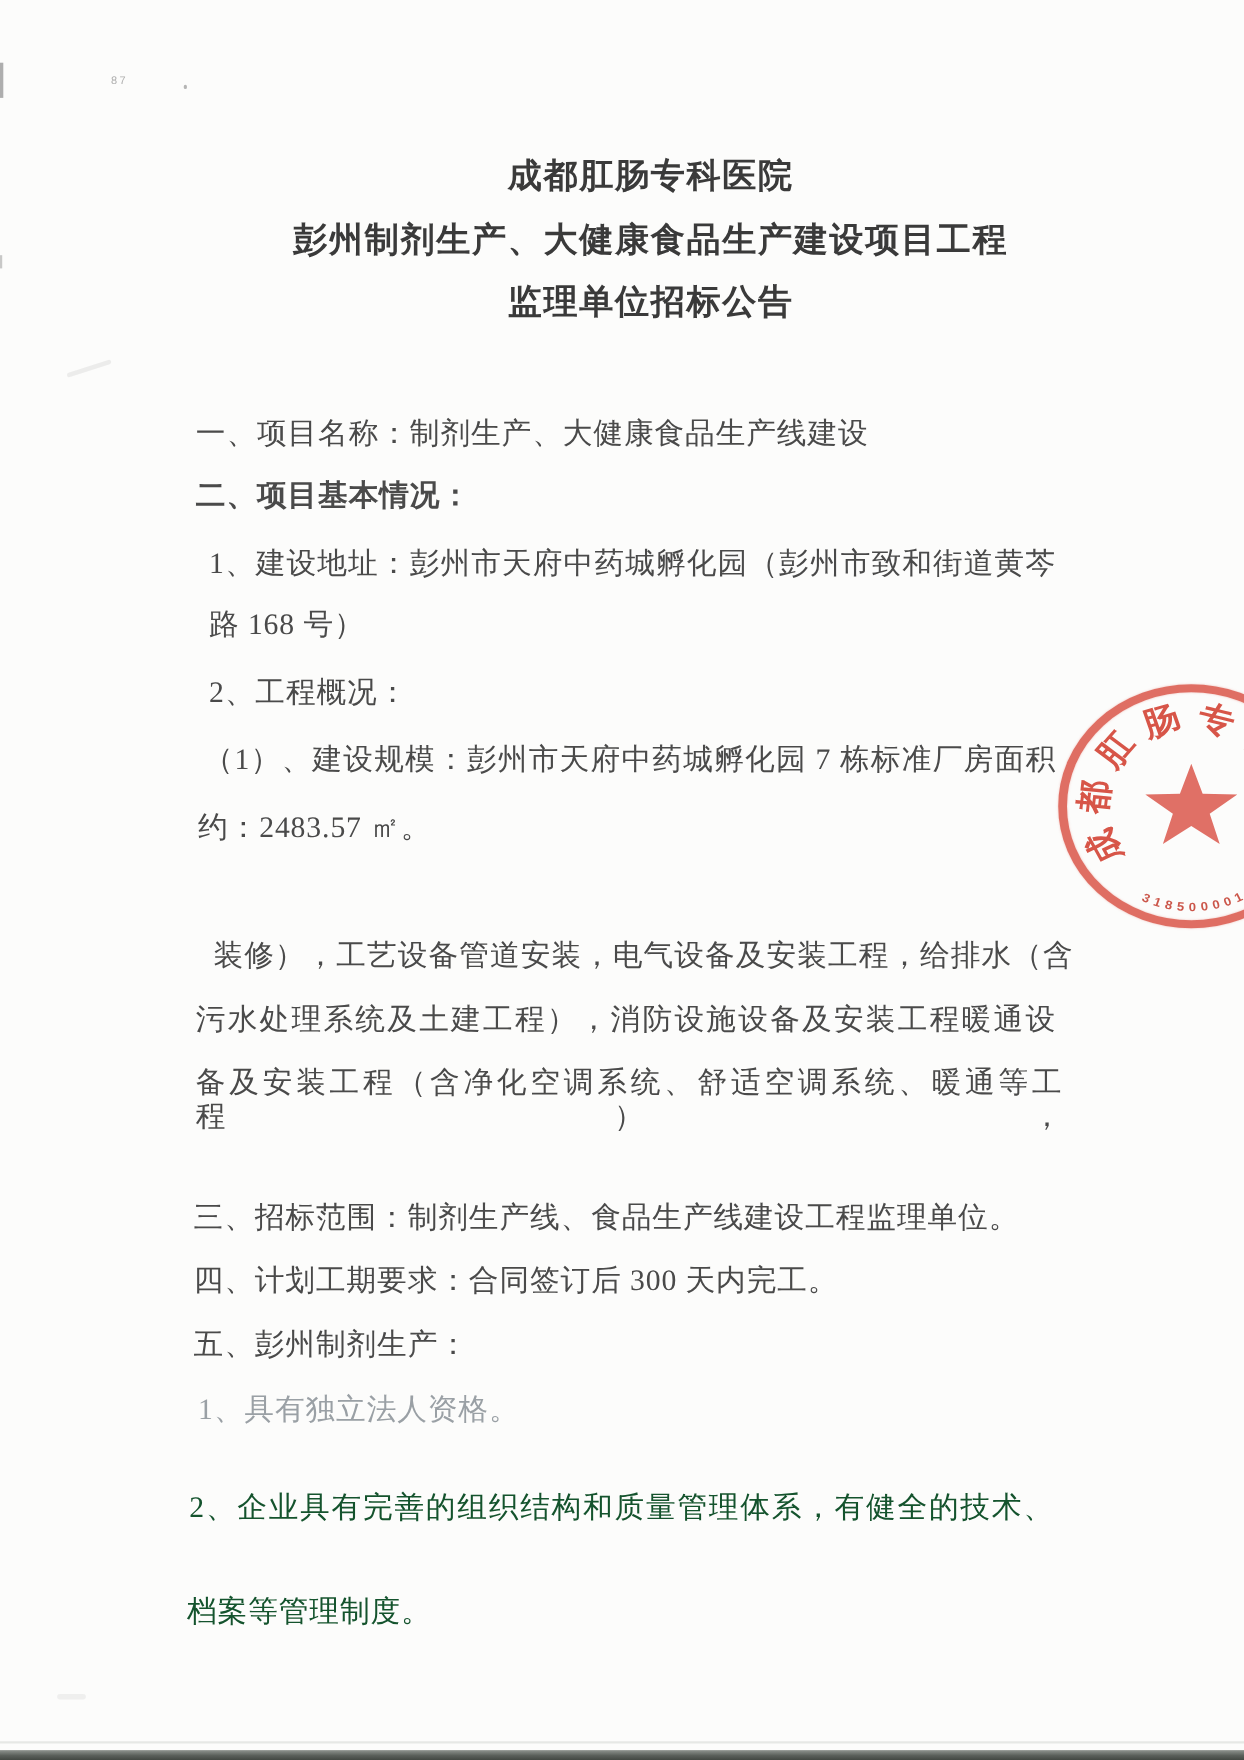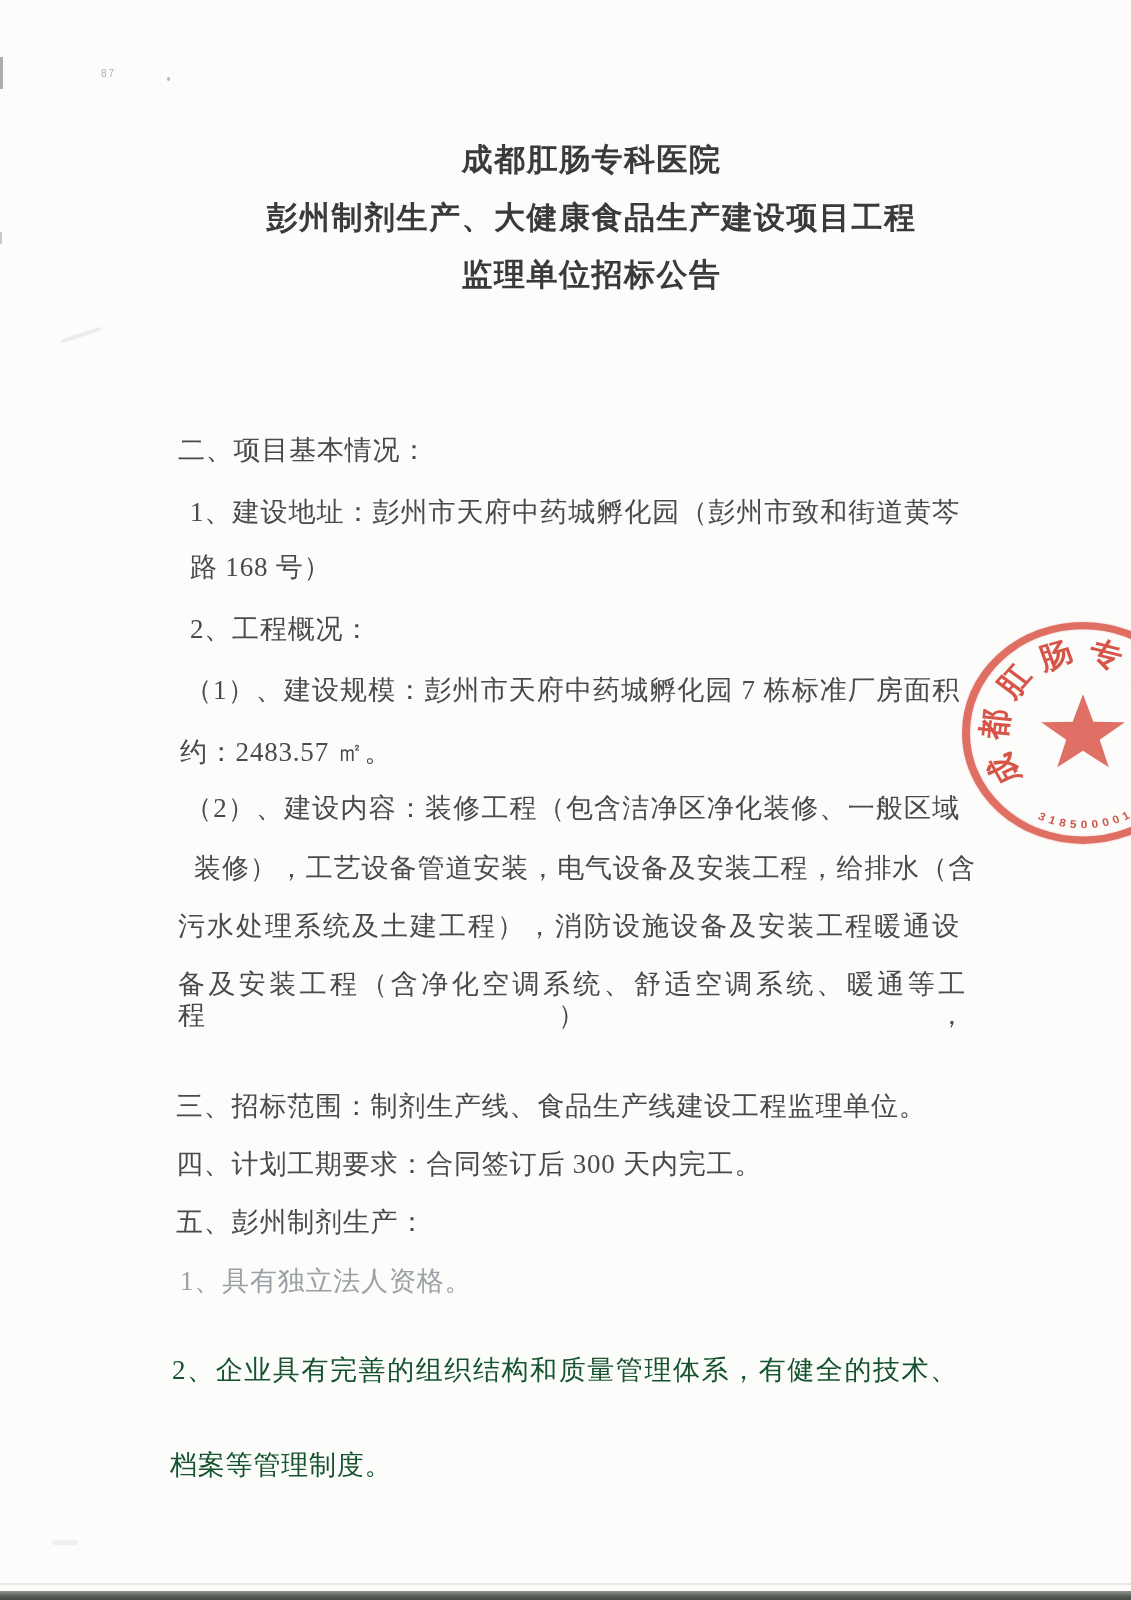--- a/index.html
+++ b/index.html
@@ -83,27 +83,27 @@
 </style>
 </head>
 <body>
 
 <div class="page">
 
   <div class="t-line t1">成都肛肠专科医院</div>
   <div class="t-line t2">彭州制剂生产、大健康食品生产建设项目工程</div>
   <div class="t-line t3">监理单位招标公告</div>
 
-  <div class="bl" style="top:435px;left:178px;">二、项目基本情况：</div>
+  <div class="bl" style="top:379px;left:178px;">一、项目名称：制剂生产、大健康食品生产线建设</div>
+  <div class="bl" style="top:435px;left:178px;font-weight:bold;">二、项目基本情况：</div>
   <div class="bl fill" style="top:497px;left:190px;width:770px;">1、建设地址：彭州市天府中药城孵化园（彭州市致和街道黄芩</div>
   <div class="bl" style="top:552px;left:190px;">路 168 号）</div>
   <div class="bl" style="top:614px;left:190px;">2、工程概况：</div>
   <div class="bl fill" style="top:675px;left:185px;width:775px;">（1）、建设规模：彭州市天府中药城孵化园 7 栋标准厂房面积</div>
   <div class="bl" style="top:737px;left:180px;">约：2483.57 ㎡。</div>
-  <div class="bl fill" style="top:793px;left:185px;width:775px;">（2）、建设内容：装修工程（包含洁净区净化装修、一般区域</div>
   <div class="bl fill" style="top:853px;left:178px;width:782px;margin-left:16px;">装修），工艺设备管道安装，电气设备及安装工程，给排水（含</div>
   <div class="bl fill" style="top:911px;left:178px;width:782px;">污水处理系统及土建工程），消防设施设备及安装工程暖通设</div>
   <div class="bl fill" style="top:969px;left:178px;width:788px;">备及安装工程（含净化空调系统、舒适空调系统、暖通等工程），</div>
   <div class="bl" style="top:1091px;left:176px;">三、招标范围：制剂生产线、食品生产线建设工程监理单位。</div>
   <div class="bl" style="top:1149px;left:176px;">四、计划工期要求：合同签订后 300 天内完工。</div>
   <div class="bl" style="top:1207px;left:176px;">五、彭州制剂生产：</div>
   <div class="bl faint1" style="top:1266px;left:180px;text-align:center;">1、具有独立法人资格。</div>
   <div class="bl fill faint2" style="top:1355px;left:172px;width:786px;">2、企业具有完善的组织结构和质量管理体系，有健全的技术、</div>
   <div class="bl faint2" style="top:1411px;left:170px;margin-top:39px;">档案等管理制度。</div>
 

